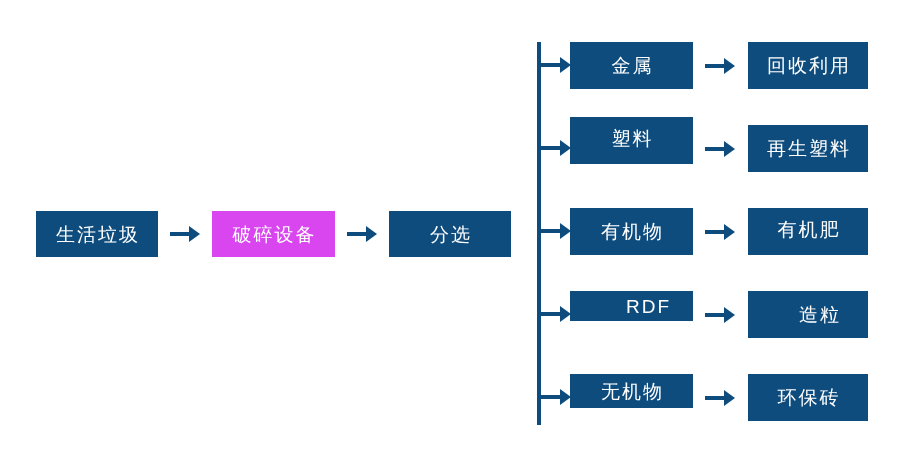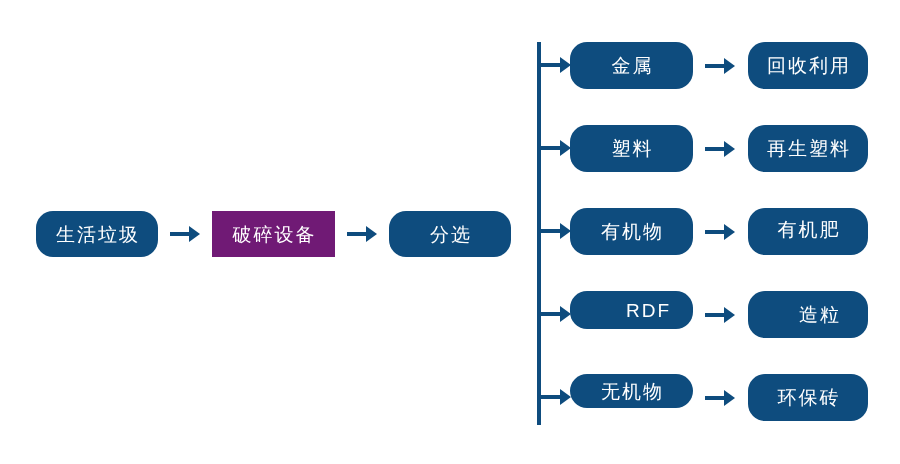--- a/index.html
+++ b/index.html
@@ -30,22 +30,22 @@
     align-items: center;
     justify-content: center;
     color: #ffffff;
     font-size: 19px;
     font-weight: 400;
     letter-spacing: 2px;
     line-height: 1;
     white-space: nowrap;
     user-select: none;
   }
-  .node.blue  { background: #0e4c7e; border-radius: 17px; }
-  .node.red   { background: #701a75; }
+  .node.blue  { background: #0e4c7e; }
+  .node.red   { background: #d946ef; }
 
   .node-label {
     display: block;
     letter-spacing: 2px;
     padding-left: 2px;
   }
 
   
   .arrow {
     position: absolute;
@@ -122,21 +122,21 @@
   <div class="node blue" style="left:748px; top:42px; width:120px; height:47px;justify-content:center;">
     <span class="node-label">回收利用</span>
   </div>
 
   <div class="branch-arrow" style="left:537px; top:138px; width:34px; height:20px;">
     <svg width="34" height="20" viewBox="0 0 34 20" aria-hidden="true">
       <path d="M0 8 H23 V2 L34 10 L23 18 V12 H0 Z" fill="#0e4c7e"></path>
     </svg>
   </div>
 
-  <div class="node blue" style="left:570px; top:125px; width:123px; height:47px;">
+  <div class="node blue" style="left:570px; top:117px; width:123px; height:47px;font-family:Liberation Mono, monospace;">
     <span class="node-label">塑料</span>
   </div>
 
   <div class="arrow" style="left:703px; top:138px; width:34px; height:22px;">
     <svg width="30" height="20" viewBox="0 0 30 20" aria-hidden="true">
       <path d="M0 8 H19 V2 L30 10 L19 18 V12 H0 Z" fill="#0e4c7e"></path>
     </svg>
   </div>
 
   <div class="node blue" style="left:748px; top:125px; width:120px; height:47px;text-align:right;">
@@ -162,21 +162,21 @@
   <div class="node blue" style="left:748px; top:208px; width:120px; height:47px;font-family:Liberation Mono, monospace;">
     <span class="node-label">有机肥</span>
   </div>
 
   <div class="branch-arrow" style="left:537px; top:304px; width:34px; height:20px;">
     <svg width="34" height="20" viewBox="0 0 34 20" aria-hidden="true">
       <path d="M0 8 H23 V2 L34 10 L23 18 V12 H0 Z" fill="#0e4c7e"></path>
     </svg>
   </div>
 
-  <div class="node blue" style="left:570px; top:291px; width:123px; height:38px;padding-left:32px;">
+  <div class="node blue" style="left:570px; top:291px; width:123px; height:30px;padding-left:32px;">
     <span class="node-label">RDF</span>
   </div>
 
   <div class="arrow" style="left:703px; top:304px; width:34px; height:22px;">
     <svg width="30" height="20" viewBox="0 0 30 20" aria-hidden="true">
       <path d="M0 8 H19 V2 L30 10 L19 18 V12 H0 Z" fill="#0e4c7e"></path>
     </svg>
   </div>
 
   <div class="node blue" style="left:748px; top:291px; width:120px; height:47px;padding-left:22px;">

